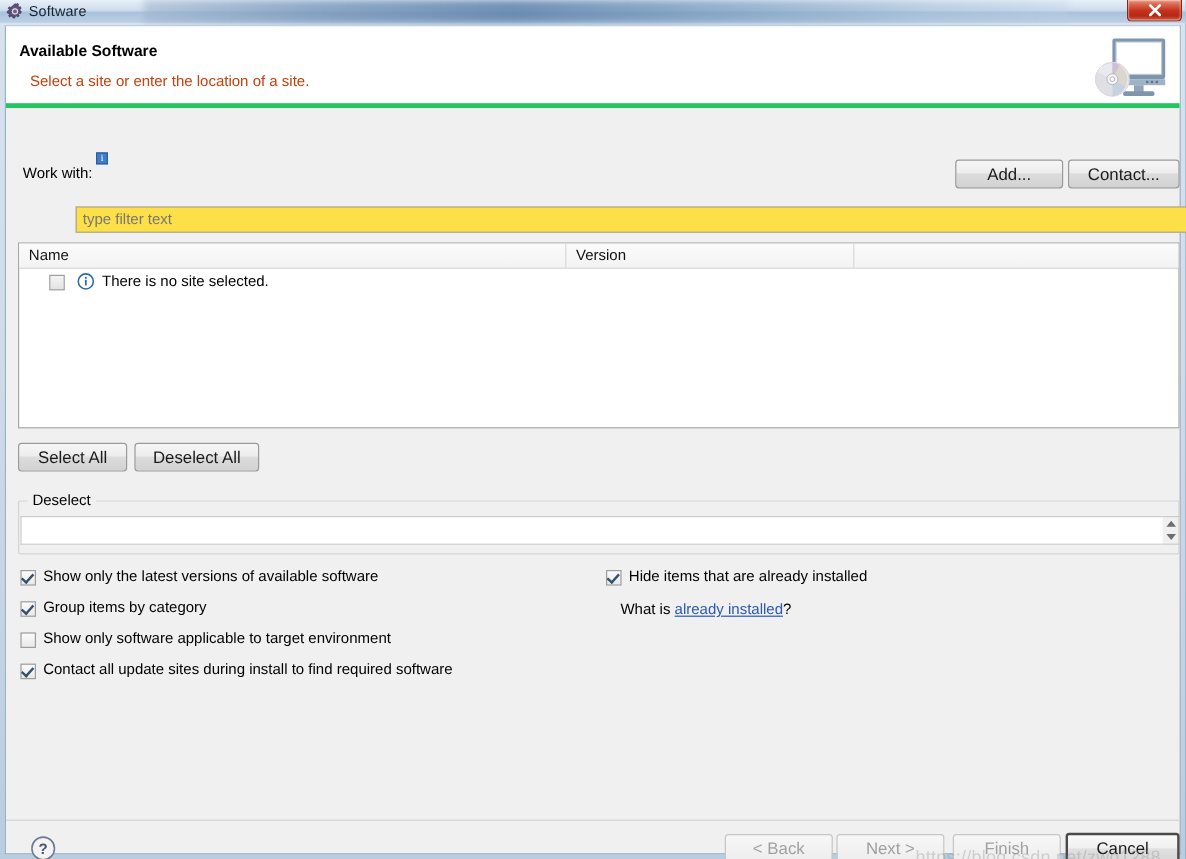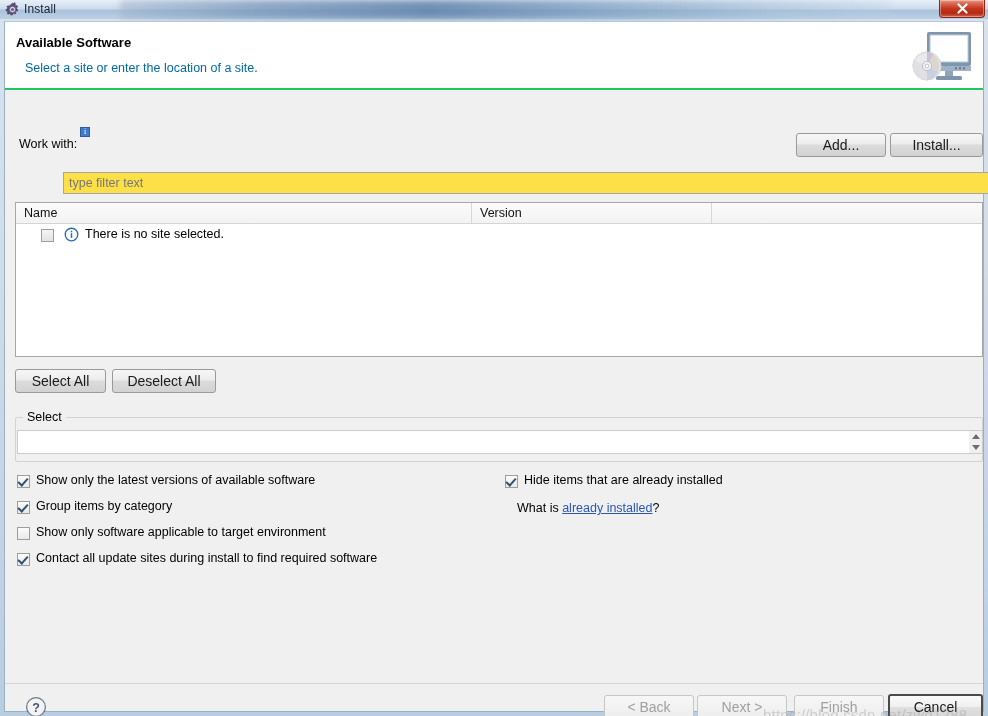--- a/index.html
+++ b/index.html
@@ -77,35 +77,35 @@
     border-top: 1px solid #b7c8d8;
     box-sizing: border-box;
   }
 
   
   #header {
     position: absolute;
     left: 0; top: 0;
     width: 978px; height: 68px;
     background: #ffffff;
-    border-bottom: 2px solid #22c55e;
+    border-bottom: 4px solid #22c55e;
     box-sizing: border-box;
   }
   #header-title {
     position: absolute;
     left: 11px; top: 13px;
     font-size: 13px;
     font-weight: bold;
     color: #000;
   }
   #header-sub {
     position: absolute;
     left: 20px; top: 39px;
     font-size: 12.5px;
-    color: #0369a1;
+    color: #c2410c;
   }
   #header-icon {
     position: absolute;
     right: 8px; top: 6px;
     width: 70px; height: 58px;
   }
 
   
   #workwith-label {
     position: absolute;
@@ -392,21 +392,21 @@
     <span id="title-icon">
       <svg width="15" height="15" viewBox="0 0 16 16">
         <g fill="#5d4e79" stroke="#3c3252" stroke-width="0.6">
           <path d="M8 1.2l1.3.45.95-1 .95 1.4-.6 1.2.95.95 1.3-.35.55 1.6-1.15.7.1 1.35 1.25.55-.4 1.65-1.35-.05-.75 1.15.6 1.2-1.4.9-.95-.95-1.25.5-.2 1.35-1.7.05-.4-1.3-1.3-.4-.95 1-1.25-1.15.7-1.15-.5-1.25-1.35-.15.05-1.7 1.3-.35.4-1.3-1-.95 1.15-1.25 1.15.7z"></path>
         </g>
         <circle cx="8" cy="8" r="3.4" fill="#d9d9e6" stroke="#4a3f63" stroke-width="0.8"></circle>
         <circle cx="8" cy="8" r="1.7" fill="#6b5f88"></circle>
       </svg>
     </span>
 
-    <span id="title-text">Install</span>
+    <span id="title-text">Software</span>
 
     <div id="close-btn">
       <svg width="13" height="11" viewBox="0 0 13 11">
         <path d="M2.5 1.5 L10.5 9.5 M10.5 1.5 L2.5 9.5" stroke="#ffffff" stroke-width="2.2" stroke-linecap="round"></path>
       </svg>
     </div>
   </div>
 
   <div id="dialog">
 
@@ -438,21 +438,21 @@
           <circle cx="22" cy="38" r="1.9" fill="#ffffff" stroke="#9aa0ad" stroke-width="0.6"></circle>
         </svg>
       </span>
     </div>
 
     <div id="workwith-label">Work with:</div>
     <div id="info-badge">i</div>
 
 
     <div class="push-btn" id="add-btn">Add...</div>
-    <div class="push-btn" id="manage-btn">Install...</div>
+    <div class="push-btn" id="manage-btn">Contact...</div>
 
     <div id="filter-field">
       <span id="filter-placeholder">type filter text</span>
     </div>
 
     <div id="table">
       <div id="table-head">
         <div class="th" id="th-name">Name</div>
         <div class="th" id="th-version">Version</div>
         <div class="th" id="th-blank"></div>
@@ -468,21 +468,21 @@
           </svg>
         </span>
         <span id="row-label">There is no site selected.</span>
       </div>
     </div>
 
     <div class="push-btn" id="select-all-btn">Select All</div>
     <div class="push-btn" id="deselect-all-btn">Deselect All</div>
 
     <div id="details-group"></div>
-    <div id="details-legend">Select</div>
+    <div id="details-legend">Deselect</div>
     <div id="details-text"></div>
     <div id="details-scroll">
       <span class="sb-arrow" id="sb-up"></span>
       <span class="sb-arrow" id="sb-down"></span>
     </div>
 
     <div class="opt" id="opt1">
       <span class="cb checked"></span>
       <span class="opt-label">Show only the latest versions of available software</span>
     </div>

